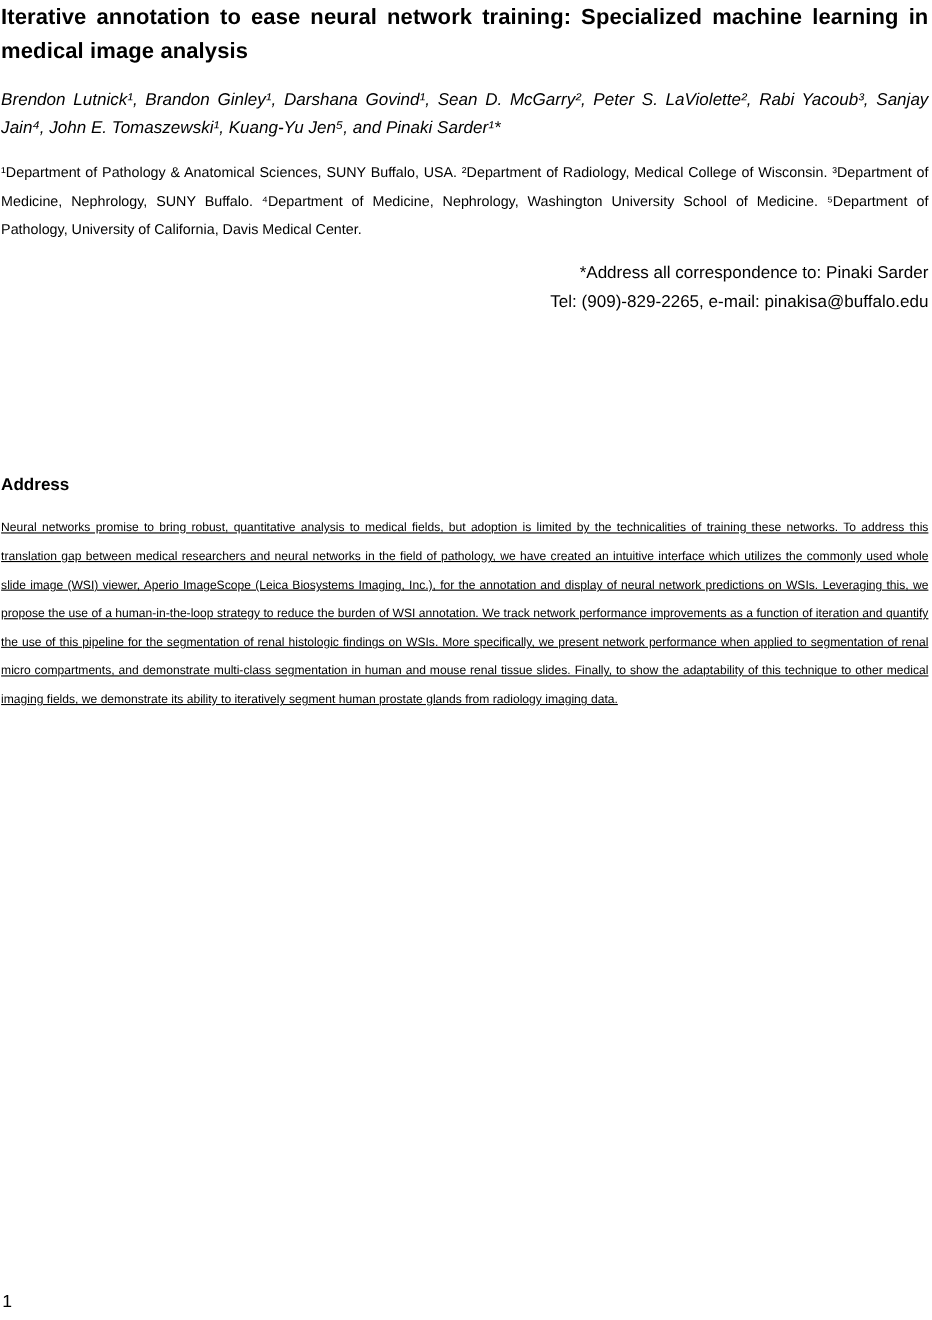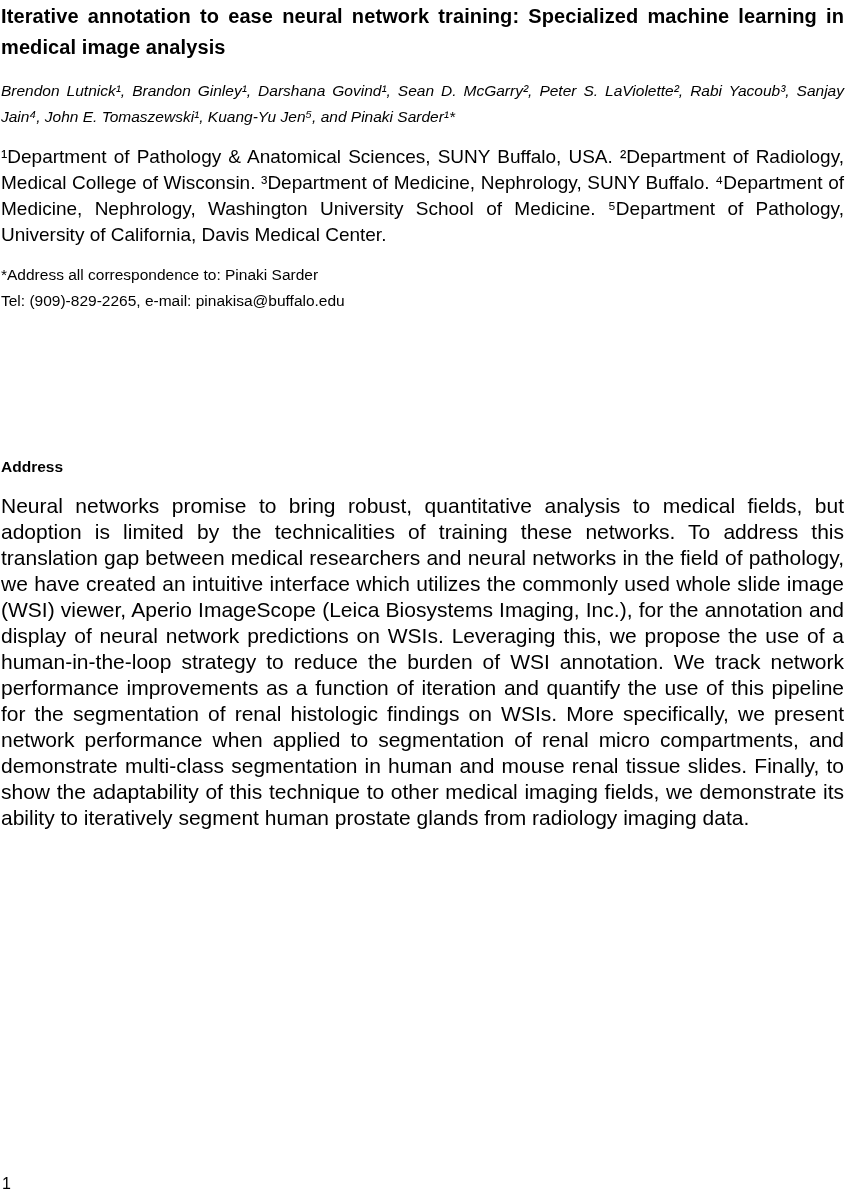--- a/index.html
+++ b/index.html
@@ -34,45 +34,46 @@
   }
   .author-list {
     margin: 15px 0 0 0;
     font-size: 15.5px;
     line-height: 26px;
     text-align: justify;
     font-style: italic;
   }
   .affiliations {
     margin: 14px 0 0 0;
-    font-size: 19px;
+    font-size: 13px;
     line-height: 26px;
     text-align: justify;
   }
   .correspondence {
     margin: 14px 0 0 0;
     font-size: 15.5px;
     line-height: 26px;
-    text-align: left;
+    text-align: right;
   }
   .correspondence p {
     margin: 0;
   }
   .abstract-heading {
     margin: 140px 0 0 0;
     font-size: 15.5px;
     font-weight: bold;
     line-height: 26px;
     text-align: left;
   }
   .abstract-text {
     margin: 13px 0 0 0;
-    font-size: 21px;
+    font-size: 11px;
     line-height: 26px;
     text-align: justify;
+    text-decoration: underline;
   }
   .page-number {
     position: absolute;
     left: 2px;
     top: 1172px;
     font-size: 16px;
     line-height: 24px;
   }
 </style>
 </head>

